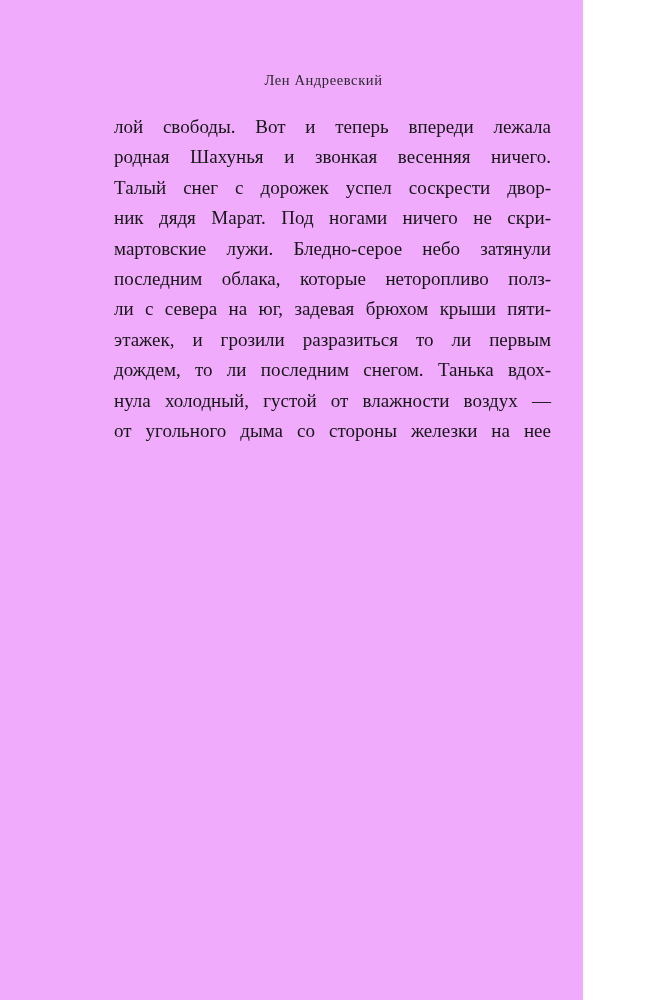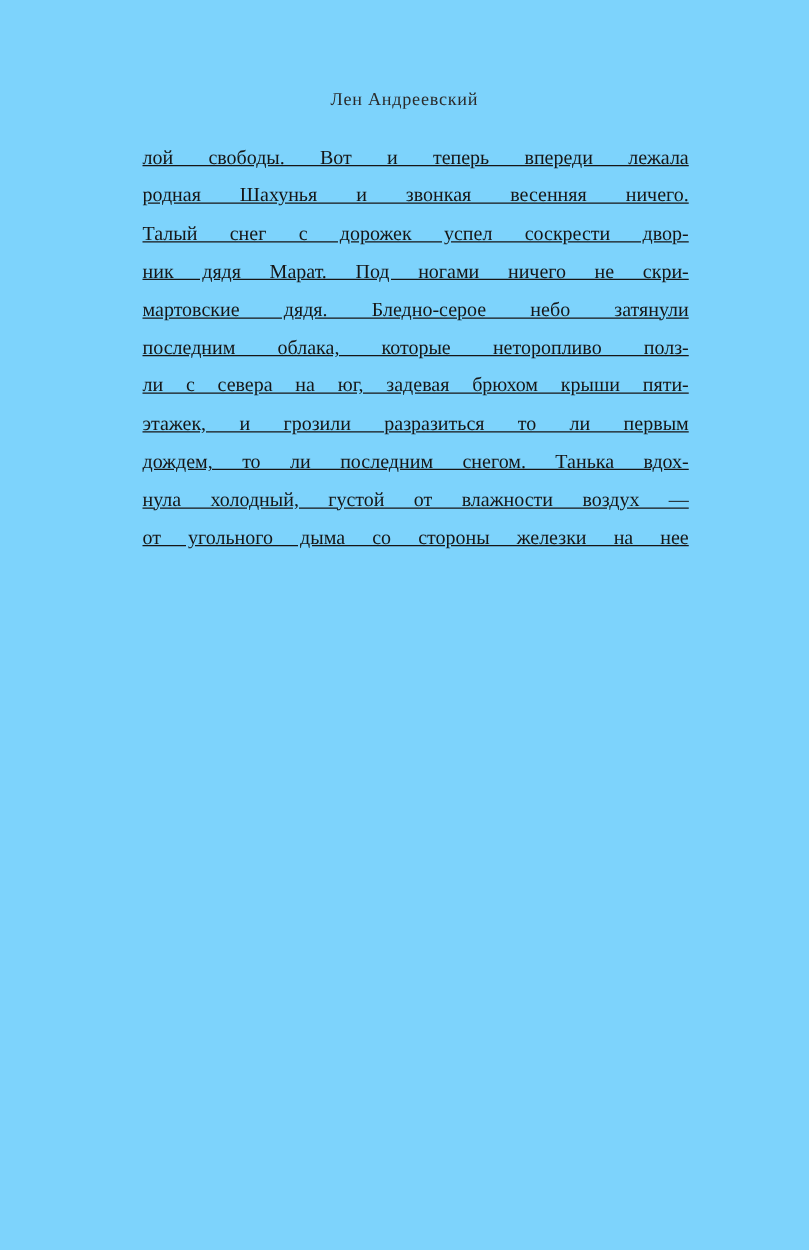--- a/index.html
+++ b/index.html
@@ -11,22 +11,22 @@
       width: 647px;
       height: 1000px;
       position: relative;
       overflow: hidden;
       font-family: "Liberation Serif", "DejaVu Serif", serif;
       color: #1a1a1a;
     }
     .page {
       position: absolute;
       left: 0; top: 0;
-      width: 647px; height: 1000px;
-      background: #7dd3fc;
+      width: 583px; height: 1000px;
+      background: #f0abfc;
     }
     .running-header {
       position: absolute;
       top: 72px;
       left: 0;
       width: 647px;
       text-align: center;
       font-size: 14.5px;
       letter-spacing: 0.6px;
       color: #2a2a2a;
@@ -34,43 +34,42 @@
     .body-text {
       position: absolute;
       left: 114px;
       top: 112px;
       width: 437px;
     }
     .line {
       display: block;
       height: 30.4px;
       line-height: 30.4px;
-      font-size: 16px;
+      font-size: 19px;
       white-space: nowrap;
       text-align: justify;
       text-align-last: justify;
       color: #161616;
-      text-decoration: underline;
     }
     .line.last {
       text-align-last: left;
     }
   </style>
 </head>
 <body>
 
 <div class="page">
   <div class="running-header">Лен Андреевский</div>
 
   <div class="body-text">
     <span class="line">лой свободы. Вот и теперь впереди лежала</span>
     <span class="line">родная Шахунья и звонкая весенняя ничего.</span>
     <span class="line">Талый снег с дорожек успел соскрести двор-</span>
     <span class="line">ник дядя Марат. Под ногами ничего не скри-</span>
-    <span class="line">мартовские дядя. Бледно-серое небо затянули</span>
+    <span class="line">мартовские лужи. Бледно-серое небо затянули</span>
     <span class="line">последним облака, которые неторопливо полз-</span>
     <span class="line">ли с севера на юг, задевая брюхом крыши пяти-</span>
     <span class="line">этажек, и грозили разразиться то ли первым</span>
     <span class="line">дождем, то ли последним снегом. Танька вдох-</span>
     <span class="line">нула холодный, густой от влажности воздух —</span>
     <span class="line">от угольного дыма со стороны железки на нее</span>
   </div>
 </div>
 
 </body></html>

